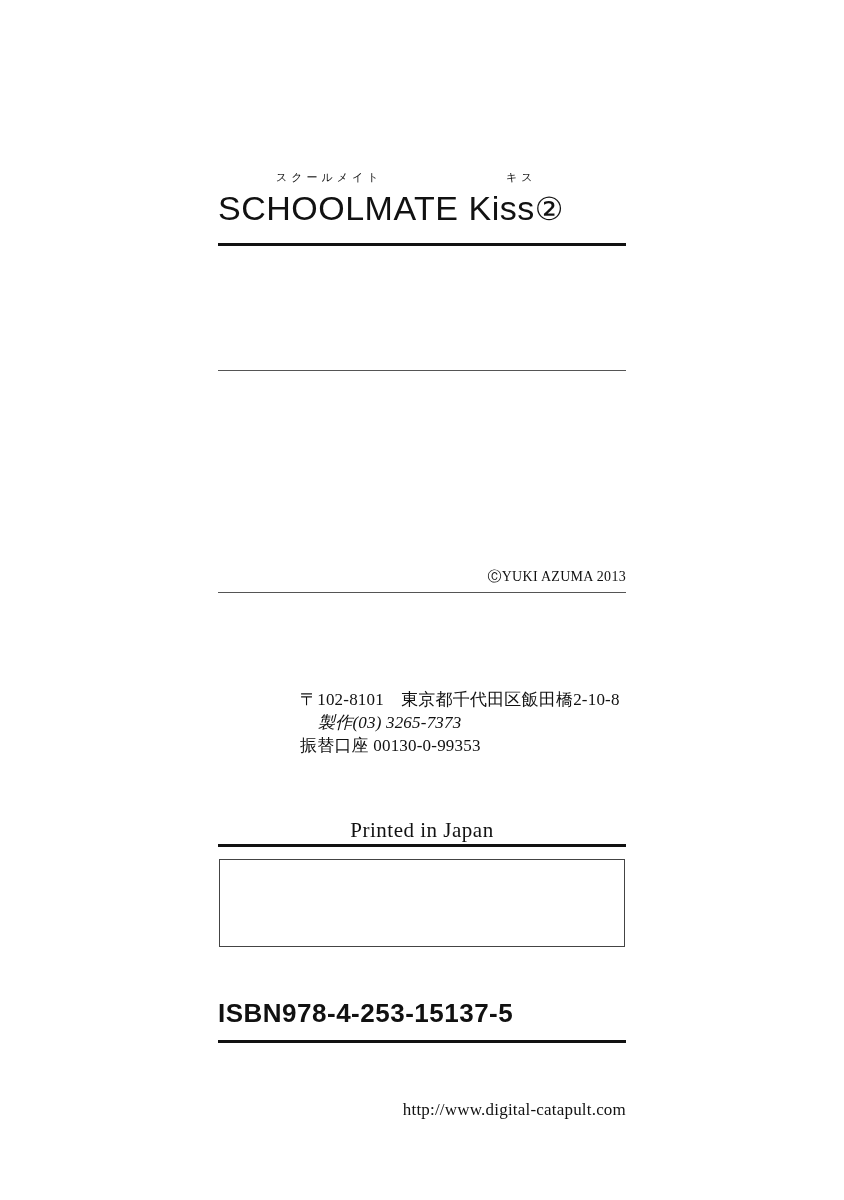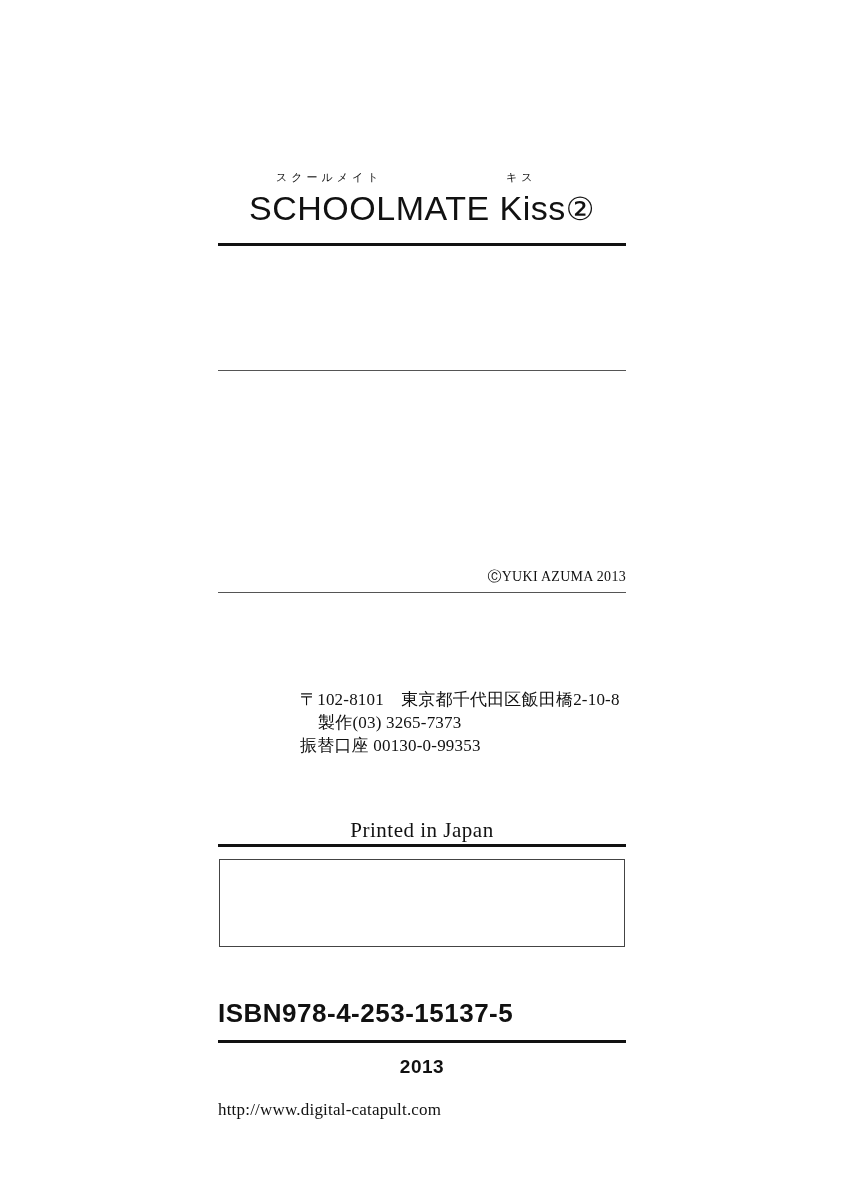--- a/index.html
+++ b/index.html
@@ -45,21 +45,20 @@
     position: absolute;
     left: 288px;
     top: 2px;
   }
   .main-title {
     font-family: "Liberation Sans", sans-serif;
     font-size: 34px;
     letter-spacing: 0.5px;
     line-height: 40px;
     white-space: nowrap;
-    text-align: center;
   }
   .circled {
     font-size: 32px;
   }
   .title-rule {
     position: absolute;
     left: 218px;
     top: 243px;
     width: 408px;
     height: 3px;
@@ -108,21 +107,21 @@
   .publisher {
     position: absolute;
     left: 300px;
     top: 688px;
     font-size: 17px;
     line-height: 23px;
     letter-spacing: 0.2px;
     white-space: nowrap;
   }
   .publisher div { }
-  .pub-indent { padding-left: 18px; }
+  .pub-indent { padding-left: 18px; font-style: italic; }
 
   
   .printed {
     position: absolute;
     left: 218px;
     top: 818px;
     width: 408px;
     text-align: center;
     font-size: 21px;
     letter-spacing: 0.5px;
@@ -165,21 +164,21 @@
     font-weight: bold;
     letter-spacing: 0.5px;
   }
 
   
   .url {
     position: absolute;
     left: 218px;
     top: 1100px;
     width: 408px;
-    text-align: left;
+    text-align: right;
     font-size: 17px;
     letter-spacing: 0.2px;
   }
 </style>
 </head>
 <body>
 
 <div class="page">
 
   <div class="title-block">
@@ -206,17 +205,16 @@
   </div>
 
   <div class="printed">Printed in Japan</div>
   <div class="rule-thick" id="rule-printed"></div>
 
   <div class="framed-box"></div>
 
   <div class="isbn">ISBN978-4-253-15137-5</div>
   <div class="rule-thick" id="rule-isbn-bottom"></div>
 
-  <div class="year">2013</div>
 
   <div class="url">http://www.digital-catapult.com</div>
 
 </div>
 
 </body></html>

